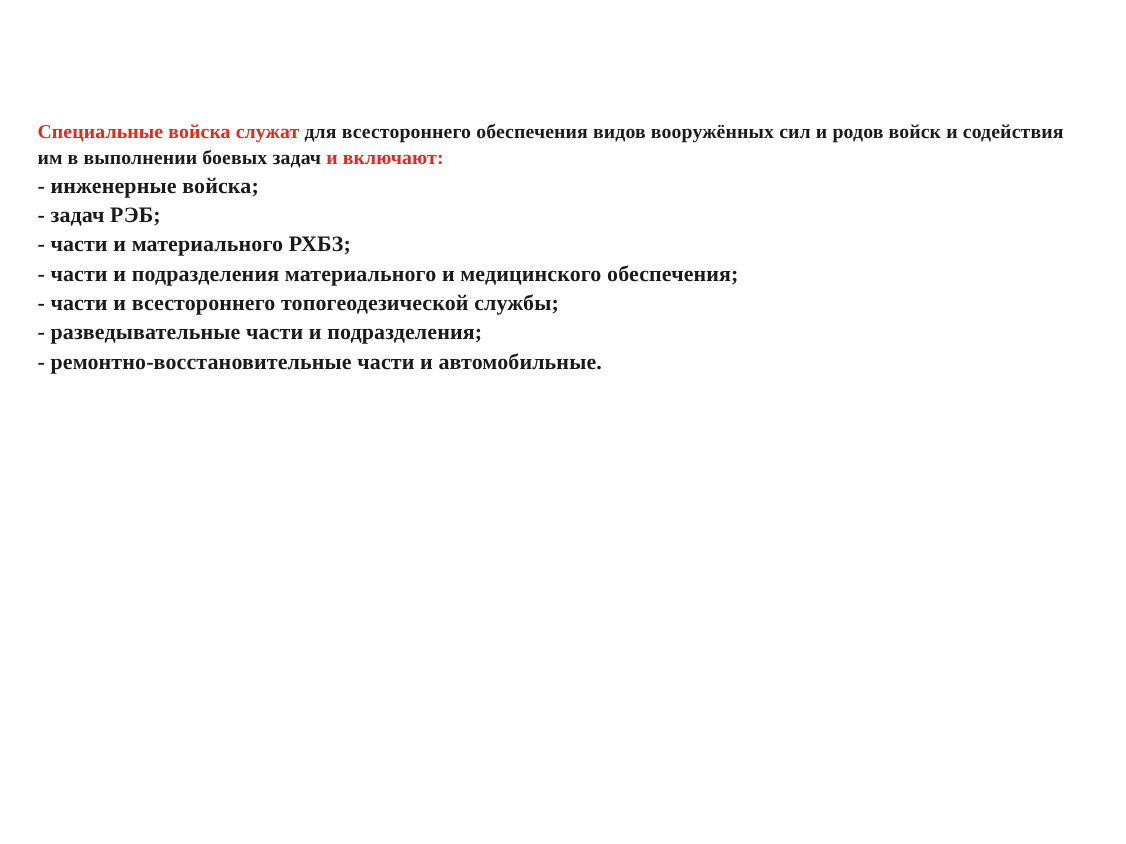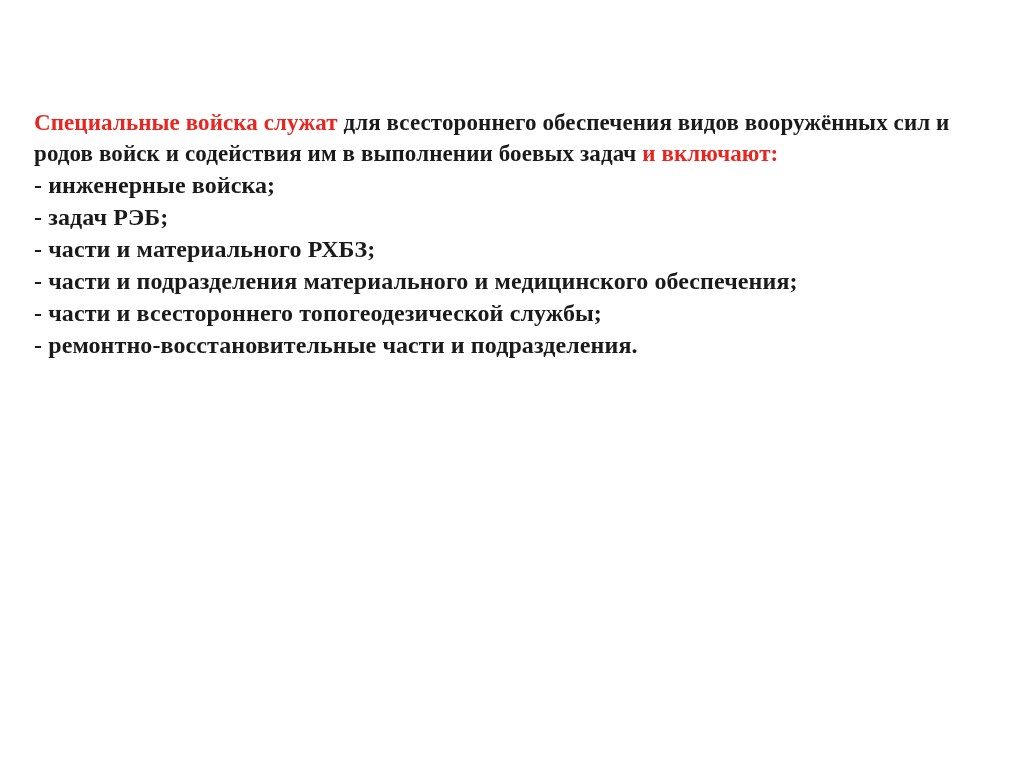--- a/index.html
+++ b/index.html
@@ -19,37 +19,37 @@
     height: 767px;
     box-sizing: border-box;
   }
   .content {
     position: absolute;
     left: 34px;
     top: 108px;
     width: 960px;
   }
   .para {
-    font-size: 23px;
+    font-size: 18px;
     font-weight: bold;
     line-height: 1.33;
     color: #1a1a1a;
     margin: 0;
     letter-spacing: 0.1px;
   }
   .accent {
     color: #e8251f;
   }
   .list {
     margin: 0;
     padding: 0;
     list-style: none;
   }
   .list li {
-    font-size: 24px;
+    font-size: 20px;
     font-weight: bold;
     line-height: 1.335;
     color: #1a1a1a;
     margin: 0;
     letter-spacing: 0.1px;
     white-space: pre-wrap;
   }
 </style>
 </head>
 <body>
@@ -58,17 +58,18 @@
   <div class="content">
 
     <p class="para"><span class="accent">Специальные войска служат</span><span> для всестороннего обеспечения видов вооружённых сил и родов войск и содействия им в выполнении боевых задач </span><span class="accent">и включают:</span></p>
 
     <ul class="list">
       <li>- инженерные войска;</li>
       <li>- задач РЭБ;</li>
       <li>- части и материального РХБЗ;</li>
       <li>- части и подразделения материального и медицинского обеспечения;</li>
       <li>- части и всестороннего топогеодезической службы;</li>
-      <li>- ремонтно-восстановительные части и подразделения.</li>
+      <li>- разведывательные части и подразделения;</li>
+      <li>- ремонтно-восстановительные части и автомобильные.</li>
     </ul>
 
   </div>
 </div>
 
 </body></html>

